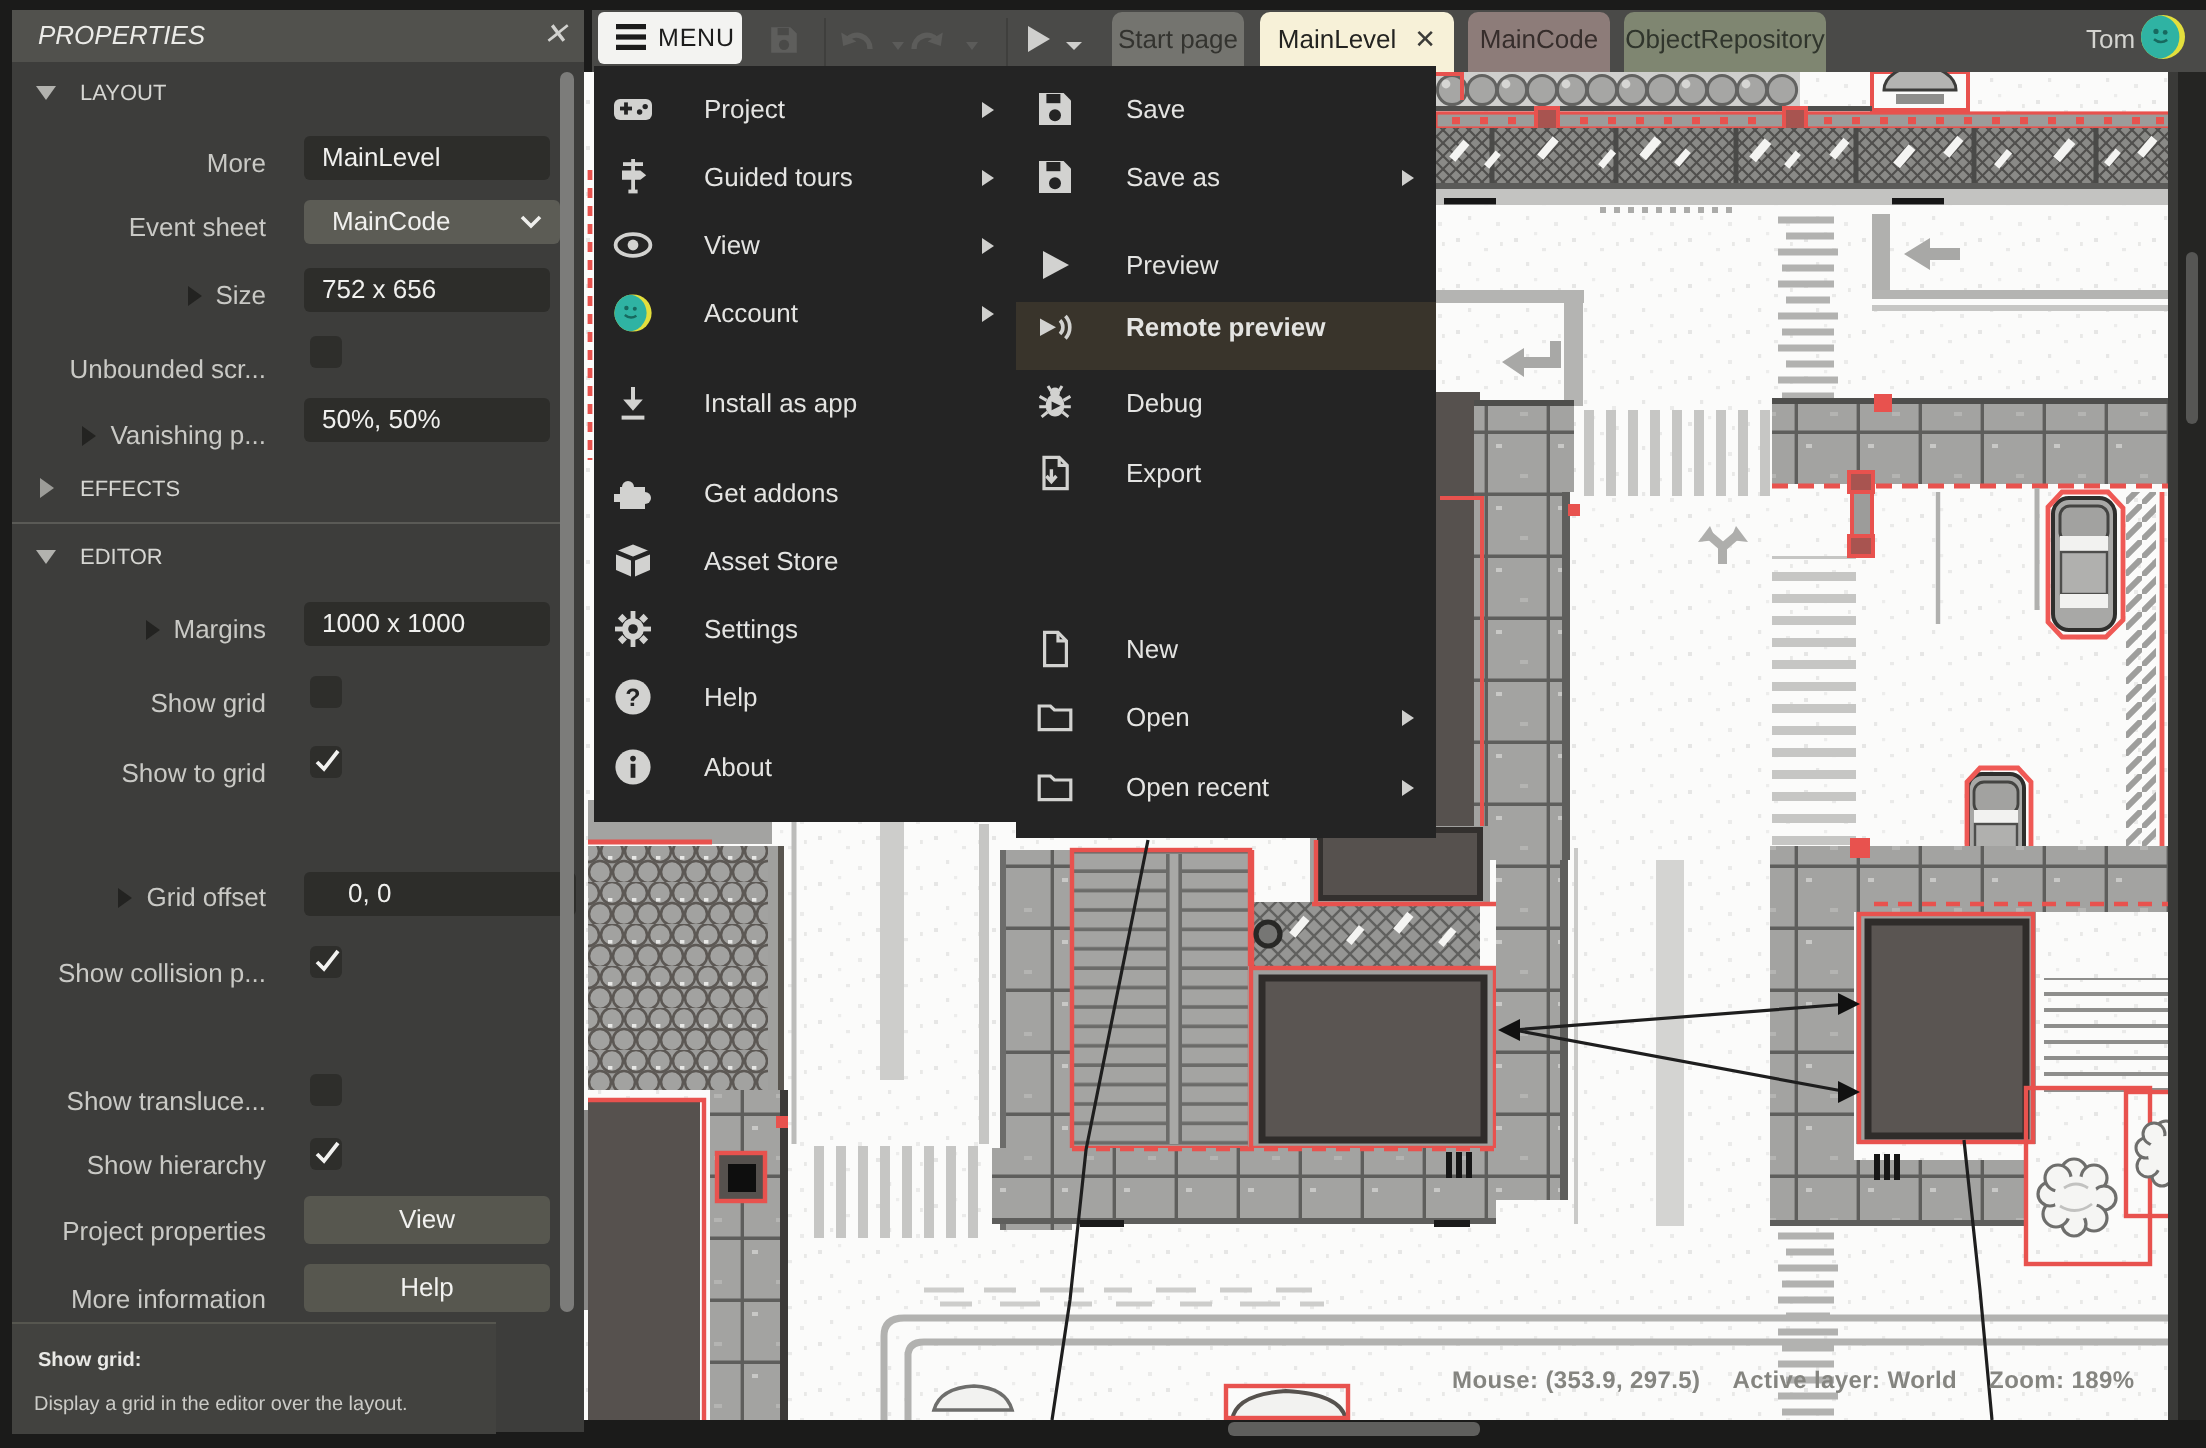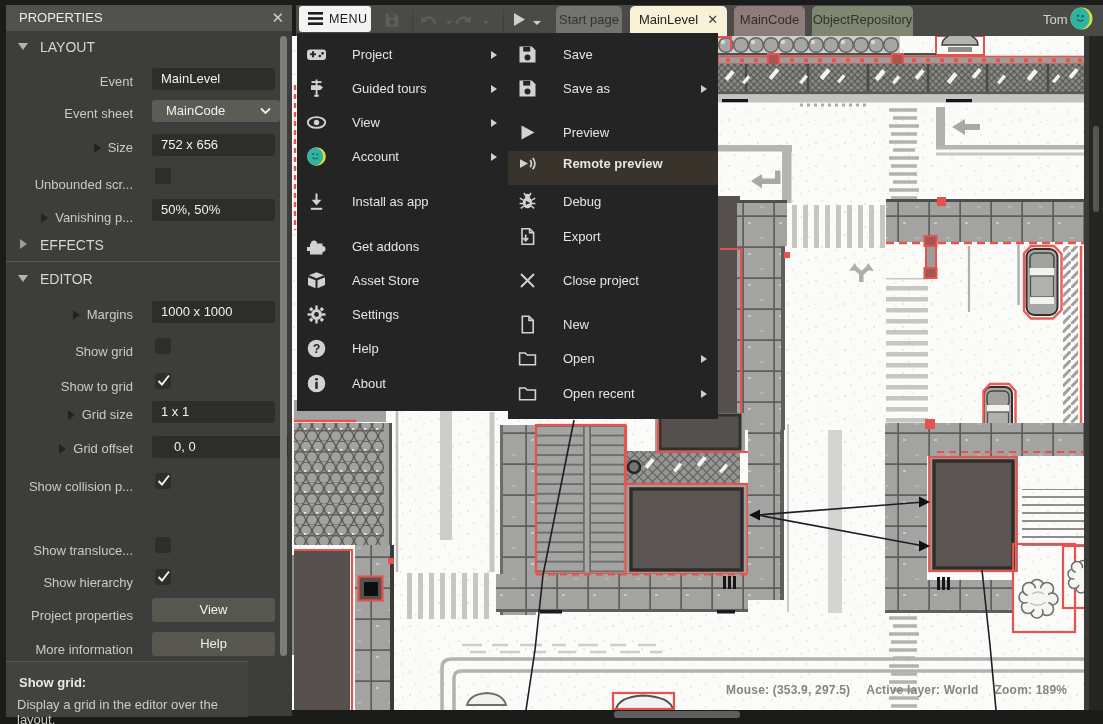--- a/index.html
+++ b/index.html
@@ -2,38 +2,38 @@
 <html><head>
 <meta charset="utf-8">
 <style>
   html,body{margin:0;padding:0;}
   body{width:1103px;height:724px;position:relative;overflow:hidden;background:#1b1b1a;
        font-family:"Liberation Sans",sans-serif;-webkit-font-smoothing:antialiased;}
   .abs{position:absolute;}
   
   #props{left:6px;top:5px;width:286px;height:711px;background:#3d3d3b;}
   #propshead{left:0;top:0;width:286px;height:26px;background:#51514d;color:#ebebe8;
-             font-size:13px;line-height:26px;padding-left:13px;box-sizing:border-box;}
+             font-size:13px;line-height:26px;padding-left:13px;box-sizing:border-box;font-style:italic;}
   #propsx{right:8px;top:0px;color:#d2d2cf;font-size:15px;line-height:26px;}
   .prow{position:absolute;left:0;width:276px;height:22px;}
   .plabel{position:absolute;left:0;top:0;width:127px;text-align:right;font-size:13px;
           color:#c9c9c5;line-height:22px;white-space:nowrap;}
   .pinput{position:absolute;left:146px;top:0;width:114px;height:22px;background:#2d2d2a;
           border-radius:3px;color:#f0f0ee;font-size:13px;line-height:22px;padding-left:9px;}
   .pbtn{position:absolute;left:146px;top:0;width:123px;height:24px;background:#57574f;
         border-radius:3px;color:#f2f2f0;font-size:13px;line-height:24px;text-align:center;}
   .pcheck{position:absolute;left:149px;top:3px;width:16px;height:16px;background:#2e2e2b;
           border-radius:3px;}
-  .sechead{position:absolute;left:34px;font-size:14px;color:#d6d6d2;height:18px;line-height:18px;}
+  .sechead{position:absolute;left:34px;font-size:11px;color:#d6d6d2;height:18px;line-height:18px;}
   .tri{position:absolute;width:0;height:0;}
   .iexp{display:inline-block;width:0;height:0;border-left:7px solid #232321;
        border-top:5px solid transparent;border-bottom:5px solid transparent;
        margin-right:7px;vertical-align:-1px;}
   #propsinfo{left:0px;top:656px;width:242px;height:55px;background:#42423f;
-             border-top:1px solid #56564f;color:#cbcbc7;font-size:13px;}
+             border-top:1px solid #56564f;color:#cbcbc7;font-size:10px;}
   #pscroll{left:274px;top:31px;width:7px;height:620px;background:#7c7c7a;border-radius:4px;}
   
   #toolbar{left:296px;top:5px;width:807px;height:31px;background:#4a4a48;}
   #menubtn{left:3px;top:1px;width:72px;height:26px;background:#f3f3f1;border-radius:3px;
            color:#1c1c1c;font-size:12.5px;letter-spacing:0.4px;}
   .tab{position:absolute;top:1px;height:30px;border-radius:5px 5px 0 0;font-size:13px;
        text-align:center;box-sizing:border-box;}
   
   #menuL{left:297px;top:33px;width:211px;height:378px;background:#242424;}
   #menuR{left:508px;top:33px;width:210px;height:386px;background:#242424;}
@@ -628,26 +628,20 @@
       <span class="mlabel">Debug</span>
     </div>
     <div class="mrow" style="top:187px;">
       <svg class="mico" viewBox="0 0 21 21">
         <path d="M5 2.7 H12.6 L16.6 6.7 V18.3 H5 Z" stroke="#d2d2d0" stroke-width="1.6" fill="none"></path>
         <path d="M12.6 2.7 V6.7 H16.6" stroke="#d2d2d0" stroke-width="1.6" fill="none"></path>
         <path d="M8.7 8.6 V14.4 M6.2 12 L8.7 14.8 L11.2 12" stroke="#d2d2d0" stroke-width="1.7" fill="none"></path>
       </svg>
       <span class="mlabel">Export</span>
     </div>
-    <div class="mrow" style="top:231px;">
-      <svg class="mico" viewBox="0 0 21 21">
-        <path d="M4 4 L17 17 M17 4 L4 17" stroke="#d2d2d0" stroke-width="1.9"></path>
-      </svg>
-      <span class="mlabel">Close project</span>
-    </div>
     <div class="mrow" style="top:275px;">
       <svg class="mico" viewBox="0 0 21 21">
         <path d="M5.3 2.2 H12 L16.2 6.4 V18.8 H5.3 Z" stroke="#d2d2d0" stroke-width="1.6" fill="none"></path>
         <path d="M12 2.2 V6.4 H16.2" stroke="#d2d2d0" stroke-width="1.6" fill="none"></path>
       </svg>
       <span class="mlabel">New</span>
     </div>
     <div class="mrow" style="top:309px;">
       <svg class="mico" viewBox="0 0 21 21">
         <path d="M2.6 5 H8.2 L10.2 7 H18.4 V16.8 H2.6 Z" stroke="#d2d2d0" stroke-width="1.6" fill="none"></path>
@@ -663,21 +657,21 @@
       <span class="marrow"></span>
     </div>
   </div>
 
   <div class="abs" id="props">
     <div class="abs" id="propshead">PROPERTIES<span class="abs" id="propsx">✕</span></div>
     <div class="tri" style="left:12px;top:38px;border-top:7px solid #b2b2ae;border-left:5.5px solid transparent;border-right:5.5px solid transparent;"></div>
     <div class="sechead" style="top:33px;">LAYOUT</div>
 
     <div class="prow" style="top:63px;">
-      <div class="plabel" style="top:3px;">Event</div>
+      <div class="plabel" style="top:3px;">More</div>
       <div class="pinput">MainLevel</div>
     </div>
     <div class="prow" style="top:95px;padding-left:44px;">
       <div class="plabel" style="top:3px;">Event sheet</div>
       <div class="pinput" style="background:#5c5c55;padding-left:14px;">MainCode<svg style="position:absolute;right:9px;top:7px;" width="11" height="8" viewBox="0 0 11 8">
           <path d="M1 1.5 L5.5 6 L10 1.5" stroke="#efefec" stroke-width="1.8" fill="none"></path>
         </svg></div>
     </div>
     <div class="prow" style="top:129px;">
       <div class="plabel" style="top:3px;"><span class="iexp"></span>Size</div>
@@ -706,24 +700,20 @@
     <div class="prow" style="top:330px;">
       <div class="plabel" style="top:6px;">Show grid</div>
       <div class="pcheck"></div>
     </div>
     <div class="prow" style="top:365px;">
       <div class="plabel" style="top:6px;">Show to grid</div>
       <div class="pcheck"><svg width="17" height="16" viewBox="0 0 17 16">
           <path d="M3.5 8 L7 11.5 L14 2.5" stroke="#f2f2f0" stroke-width="1.9" fill="none"></path>
         </svg></div>
     </div>
-    <div class="prow" style="top:391px;">
-      <div class="plabel" style="top:8px;"><span class="iexp"></span>Grid size</div>
-      <div class="pinput" style="top:5px;">1 x 1</div>
-    </div>
     <div class="prow" style="top:425px;">
       <div class="plabel" style="top:8px;"><span class="iexp"></span>Grid offset</div>
       <div class="pinput" style="top:6px;padding-left:22px;">0, 0</div>
     </div>
     <div class="prow" style="top:465px;">
       <div class="plabel" style="top:6px;">Show collision p...</div>
       <div class="pcheck"><svg width="17" height="16" viewBox="0 0 17 16">
           <path d="M3.5 8 L7 11.5 L14 2.5" stroke="#f2f2f0" stroke-width="1.9" fill="none"></path>
         </svg></div>
     </div>

